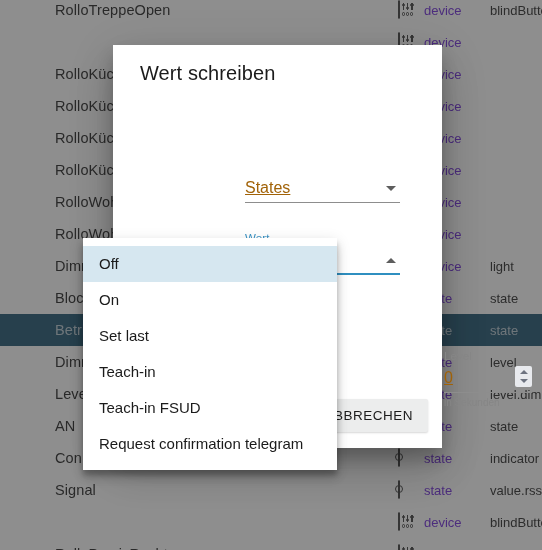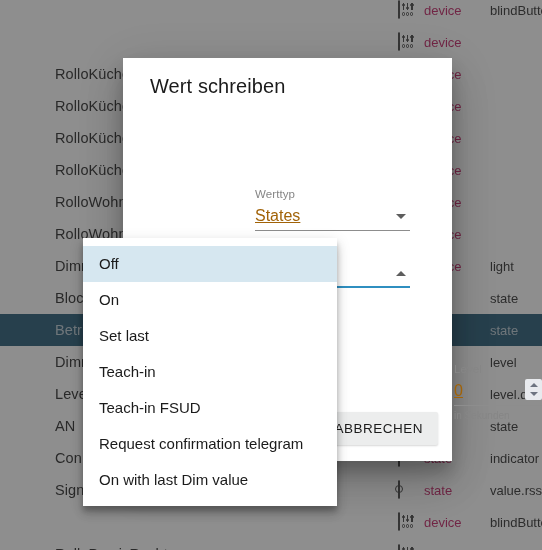--- a/index.html
+++ b/index.html
@@ -52,21 +52,21 @@
   .bg-icon {
     position: absolute;
     left: 398px;
     width: 19px;
     height: 19px;
   }
   .bg-kind {
     position: absolute;
     left: 424px;
     font-size: 13px;
-    color: #be185d;
+    color: #6d28d9;
     white-space: nowrap;
   }
   .bg-row.selected .bg-kind { color: #b9c9d2; }
   .bg-role {
     position: absolute;
     left: 490px;
     font-size: 13px;
     color: #262626;
     white-space: nowrap;
   }
@@ -123,30 +123,29 @@
   #scrim {
     position: absolute;
     left: 0; top: 0;
     width: 542px; height: 550px;
     background: rgba(50,50,50,0.55);
   }
 
   
   #dialog {
     position: absolute;
-    left: 123px;
+    left: 113px;
     top: 45px;
     width: 329px;
     height: 403px;
     background: #ffffff;
     box-shadow: 0 11px 15px rgba(0,0,0,0.20),
                 0 9px 46px rgba(0,0,0,0.12),
                 0 24px 38px rgba(0,0,0,0.14);
     box-sizing: border-box;
-    margin-top: 13px;
   }
   #dlg-title {
     position: absolute;
     left: 27px;
     top: 17px;
     font-size: 20px;
     color: #1b1b1b;
     letter-spacing: 0.1px;
   }
 
@@ -271,20 +270,21 @@
     cursor: pointer;
   }
   .dd-item.active { background: #d6e7f0; }
 </style>
 </head>
 <body>
 
 <div id="backdrop">
   <div id="bg-list">
       <div class="bg-row">
+        <span class="bg-name">RolloTreppeOpen</span>
         <span class="bg-icon"><span class="icn-box icn-dev"><span class="sl a"></span><span class="sl b"></span><span class="sl c"></span><span class="kn a"></span><span class="kn b"></span><span class="kn c"></span><span class="cir a"></span><span class="cir b"></span><span class="cir c"></span></span></span>
         <span class="bg-kind">device</span>
         <span class="bg-role">blindButtons</span>
       </div>
       <div class="bg-row">
         <span class="bg-icon"><span class="icn-box icn-dev"><span class="sl a"></span><span class="sl b"></span><span class="sl c"></span><span class="kn a"></span><span class="kn b"></span><span class="kn c"></span><span class="cir a"></span><span class="cir b"></span><span class="cir c"></span></span></span>
         <span class="bg-kind">device</span>
       </div>
       <div class="bg-row">
         <span class="bg-name">RolloKüche1</span>
@@ -377,21 +377,20 @@
     </div>
 </div>
 
 <div id="scrim"></div>
 
 <div id="dialog">
 
   <div id="dlg-title">Wert schreiben</div>
 
   <div class="field" id="f-werttyp">
-    <span class="f-label">Werttyp</span>
     <div class="f-control">
       <span class="f-value">States</span>
       <span class="caret down"></span>
       <span class="f-line"></span>
     </div>
   </div>
 
   <div class="field" id="f-wert">
     <span class="f-label focused">Wert</span>
     <div class="f-control">
@@ -419,14 +418,13 @@
   </div>
 </div>
 
 <div id="dropdown">
     <div class="dd-item active">Off</div>
     <div class="dd-item">On</div>
     <div class="dd-item">Set last</div>
     <div class="dd-item">Teach-in</div>
     <div class="dd-item">Teach-in FSUD</div>
     <div class="dd-item">Request confirmation telegram</div>
-    <div class="dd-item">On with last Dim value</div>
   </div>
 
 </body></html>

